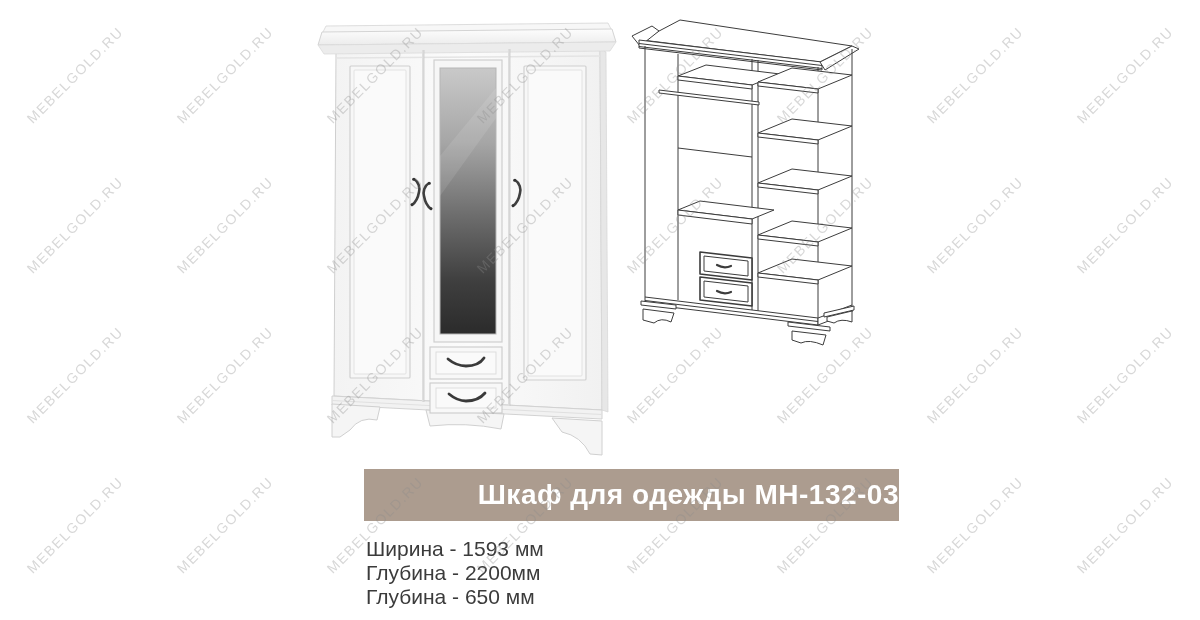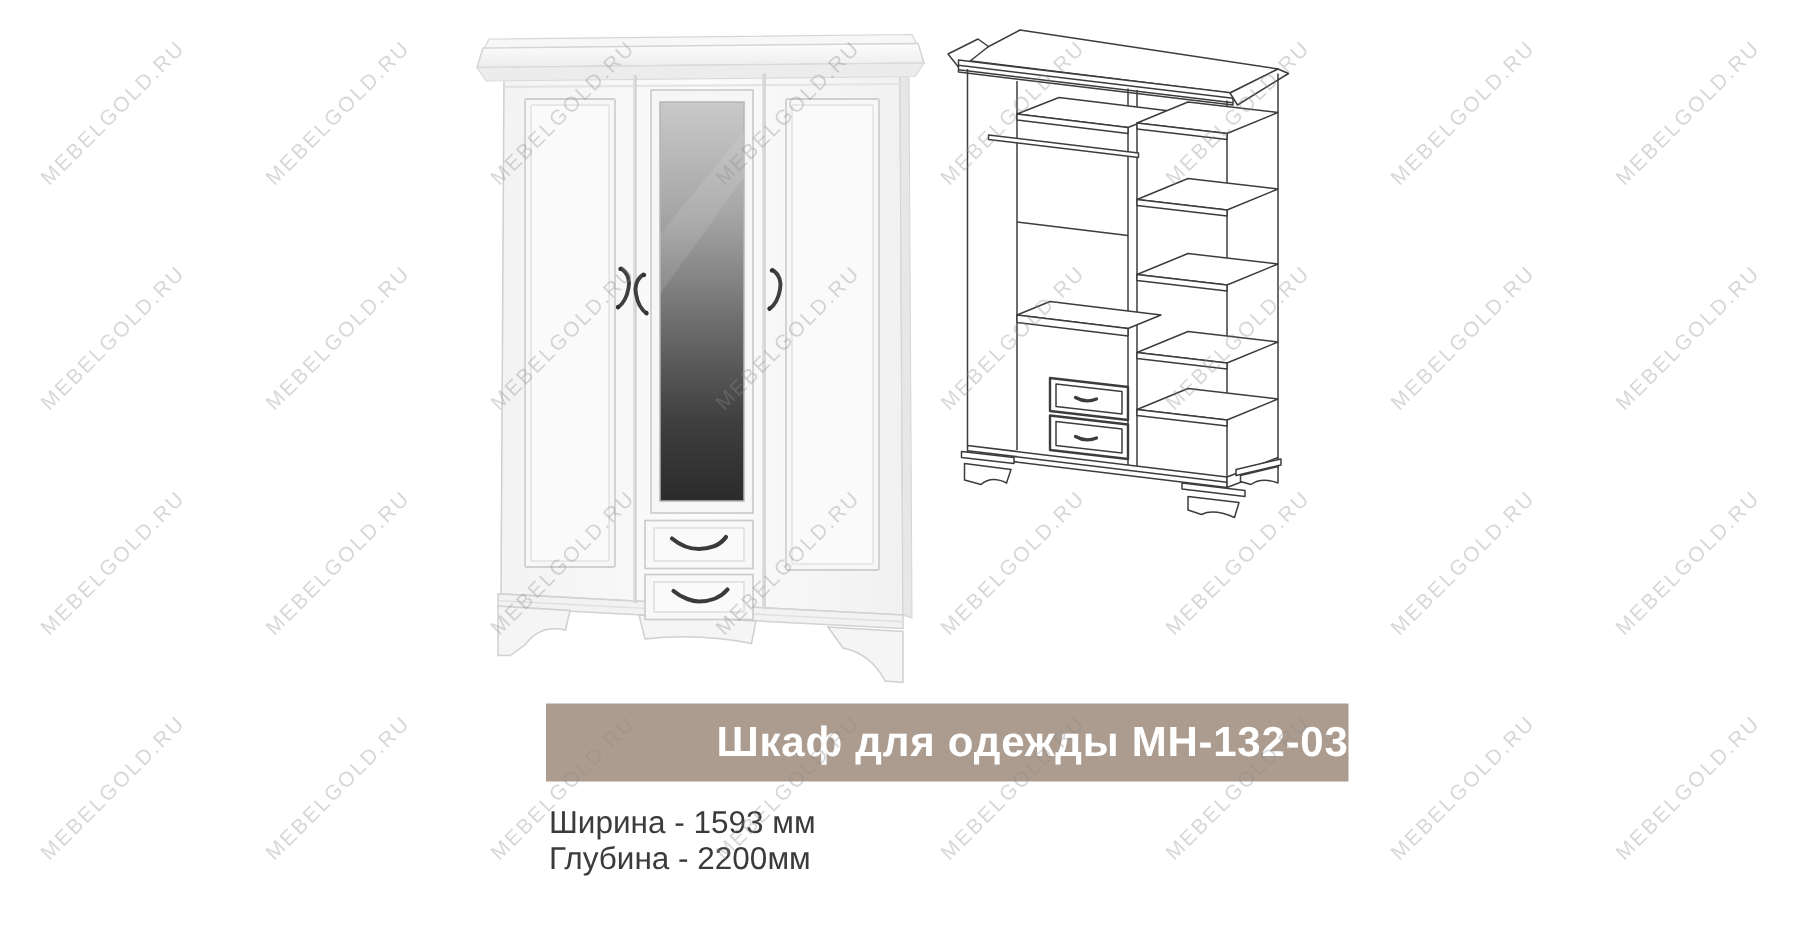--- a/index.html
+++ b/index.html
@@ -196,20 +196,21 @@
   </svg>
   </div>
 
   <div class="title-banner" style="background: rgb(172, 156, 143); color: rgb(255, 255, 255);">
     <span>Шкаф для одежды МН-132-03</span>
   </div>
 
   <div class="specs" style="color: rgb(59, 59, 59);">
     <div>Ширина - 1593 мм</div>
     <div>Глубина - 2200мм</div>
+    <div>Глубина - 650 мм</div>
   </div>
 
   <div class="watermark-layer">
       <span class="wm" style="left: 75px; top: 75px; color: rgb(140, 140, 140); opacity: 0.34; transform: translate(-50%, -50%) rotate(-45deg);">MEBELGOLD.RU</span>
       <span class="wm" style="left: 225px; top: 75px; color: rgb(140, 140, 140); opacity: 0.34; transform: translate(-50%, -50%) rotate(-45deg);">MEBELGOLD.RU</span>
       <span class="wm" style="left: 375px; top: 75px; color: rgb(140, 140, 140); opacity: 0.34; transform: translate(-50%, -50%) rotate(-45deg);">MEBELGOLD.RU</span>
       <span class="wm" style="left: 525px; top: 75px; color: rgb(140, 140, 140); opacity: 0.34; transform: translate(-50%, -50%) rotate(-45deg);">MEBELGOLD.RU</span>
       <span class="wm" style="left: 675px; top: 75px; color: rgb(140, 140, 140); opacity: 0.34; transform: translate(-50%, -50%) rotate(-45deg);">MEBELGOLD.RU</span>
       <span class="wm" style="left: 825px; top: 75px; color: rgb(140, 140, 140); opacity: 0.34; transform: translate(-50%, -50%) rotate(-45deg);">MEBELGOLD.RU</span>
       <span class="wm" style="left: 975px; top: 75px; color: rgb(140, 140, 140); opacity: 0.34; transform: translate(-50%, -50%) rotate(-45deg);">MEBELGOLD.RU</span>

